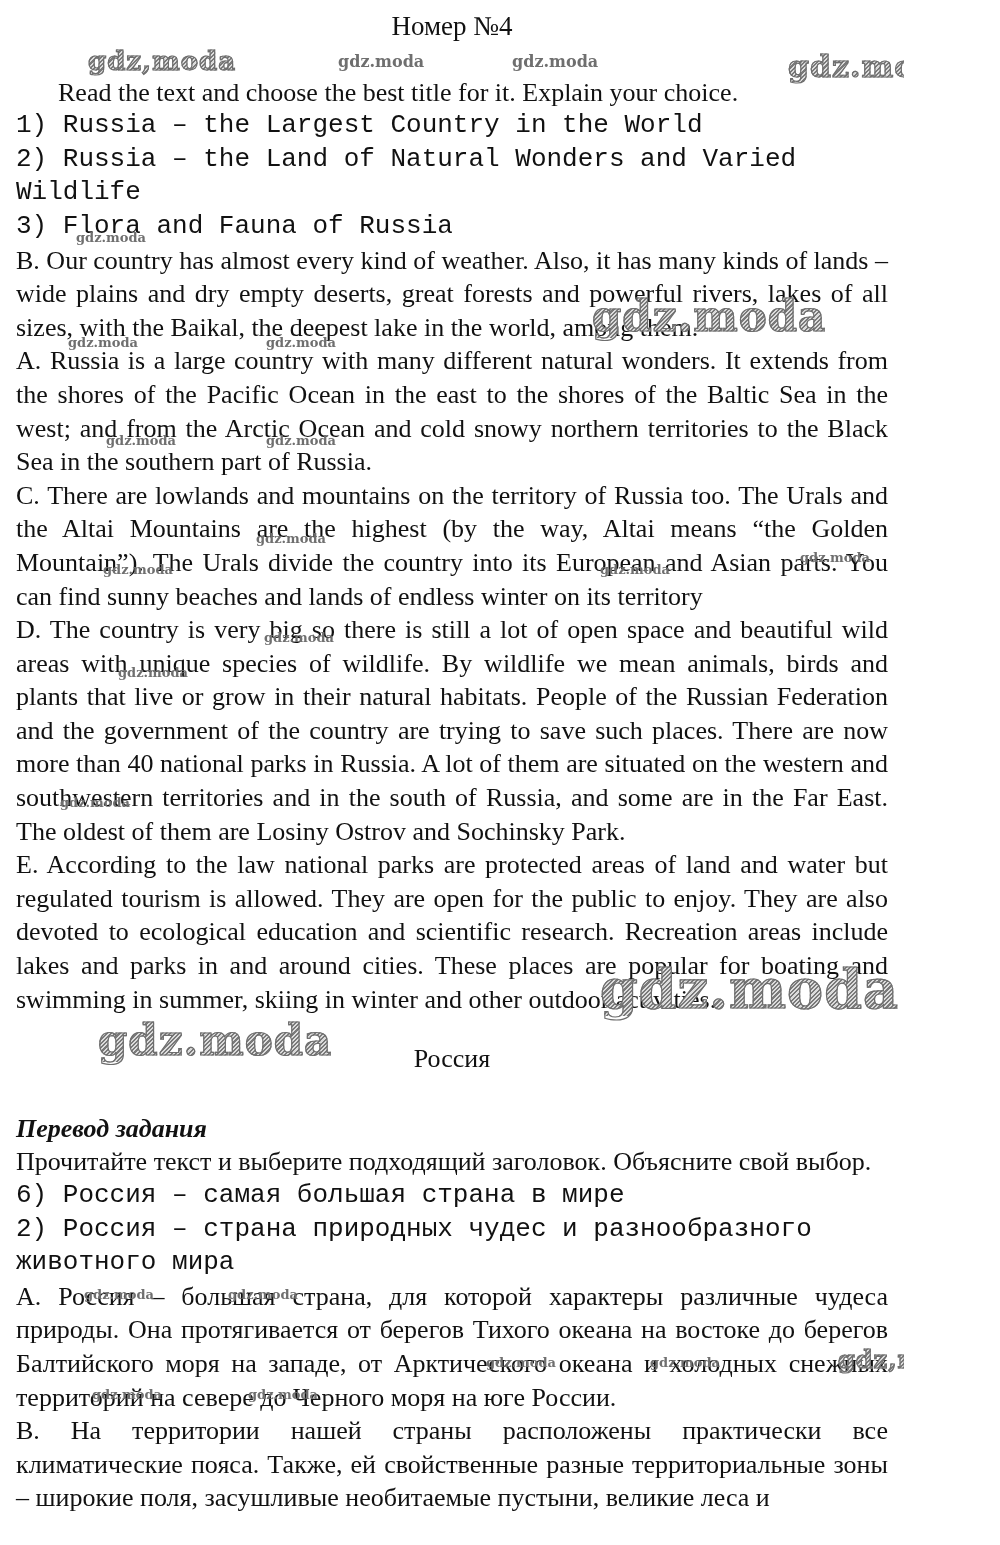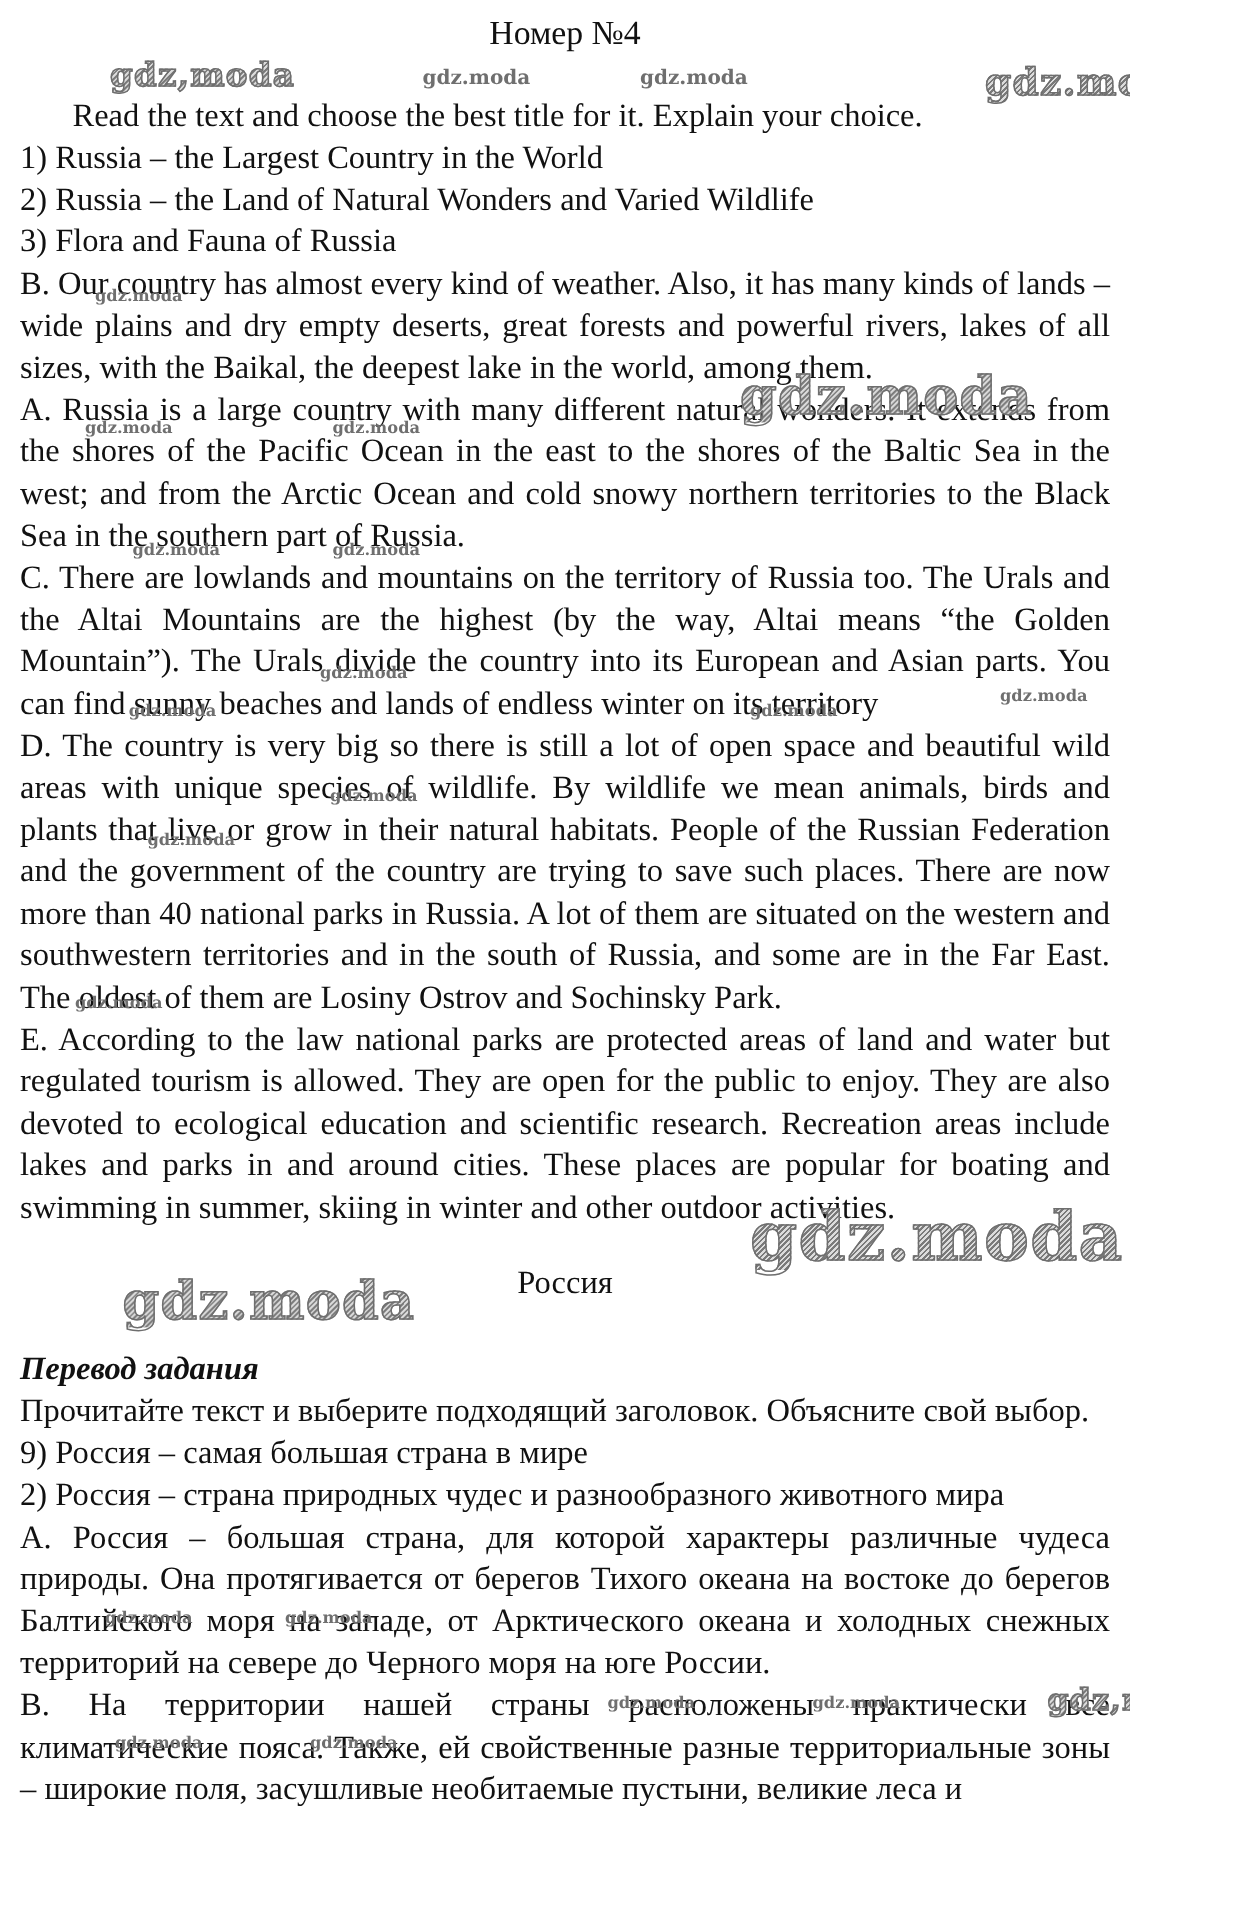--- a/index.html
+++ b/index.html
@@ -26,20 +26,21 @@
   }
   .para {
     text-align: justify;
   }
   .first-para {
     margin-top: 32px;
     margin-left: 42px;
   }
   .option-line {
     text-align: left;
+    font-family: Liberation Mono, monospace;
   }
   .solution {
     text-align: center;
     margin-top: 26px;
   }
   .trans-head {
     margin-top: 36px;
     font-weight: bold;
     font-style: italic;
   }
@@ -85,21 +86,21 @@
   <div class="para">C. There are lowlands and mountains on the territory of Russia too. The Urals and the Altai Mountains are the highest (by the way, Altai means “the Golden Mountain”). The Urals divide the country into its European and Asian parts. You can find sunny beaches and lands of endless winter on its territory</div>
   <div class="para">D. The country is very big so there is still a lot of open space and beautiful wild areas with unique species of wildlife. By wildlife we mean animals, birds and plants that live or grow in their natural habitats. People of the Russian Federation and the government of the country are trying to save such places. There are now more than 40 national parks in Russia. A lot of them are situated on the western and southwestern territories and in the south of Russia, and some are in the Far East. The oldest of them are Losiny Ostrov and Sochinsky Park.</div>
   <div class="para">E. According to the law national parks are protected areas of land and water but regulated tourism is allowed. They are open for the public to enjoy. They are also devoted to ecological education and scientific research. Recreation areas include lakes and parks in and around cities. These places are popular for boating and swimming in summer, skiing in winter and other outdoor activities.</div>
 
   <div class="solution">Россия</div>
 
   <div class="trans-head">Перевод задания</div>
 
   <div class="para">Прочитайте текст и выберите подходящий заголовок. Объясните свой выбор.</div>
 
-  <div class="para option-line">9) Россия – самая большая страна в мире</div>
+  <div class="para option-line">6) Россия – самая большая страна в мире</div>
   <div class="para option-line">2) Россия – страна природных чудес и разнообразного животного мира</div>
 
   <div class="para">А. Россия – большая страна, для которой характеры различные чудеса природы. Она протягивается от берегов Тихого океана на востоке до берегов Балтийского моря на западе, от Арктического океана и холодных снежных территорий на севере до Черного моря на юге России.</div>
   <div class="para">В. На территории нашей страны расположены практически все климатические пояса. Также, ей свойственные разные территориальные зоны – широкие поля, засушливые необитаемые пустыни, великие леса и</div>
 
   <div id="wm-layer">
       <span class="wm wm-big" style="left: 88px; top: 48px; font-size: 26px;">gdz,moda</span>
       <span class="wm wm-tiny" style="left: 338px; top: 54px; font-size: 16px;">gdz.moda</span>
       <span class="wm wm-tiny" style="left: 512px; top: 54px; font-size: 16px;">gdz.moda</span>
       <span class="wm wm-big" style="left: 788px; top: 52px; font-size: 30px;">gdz.moda</span>

